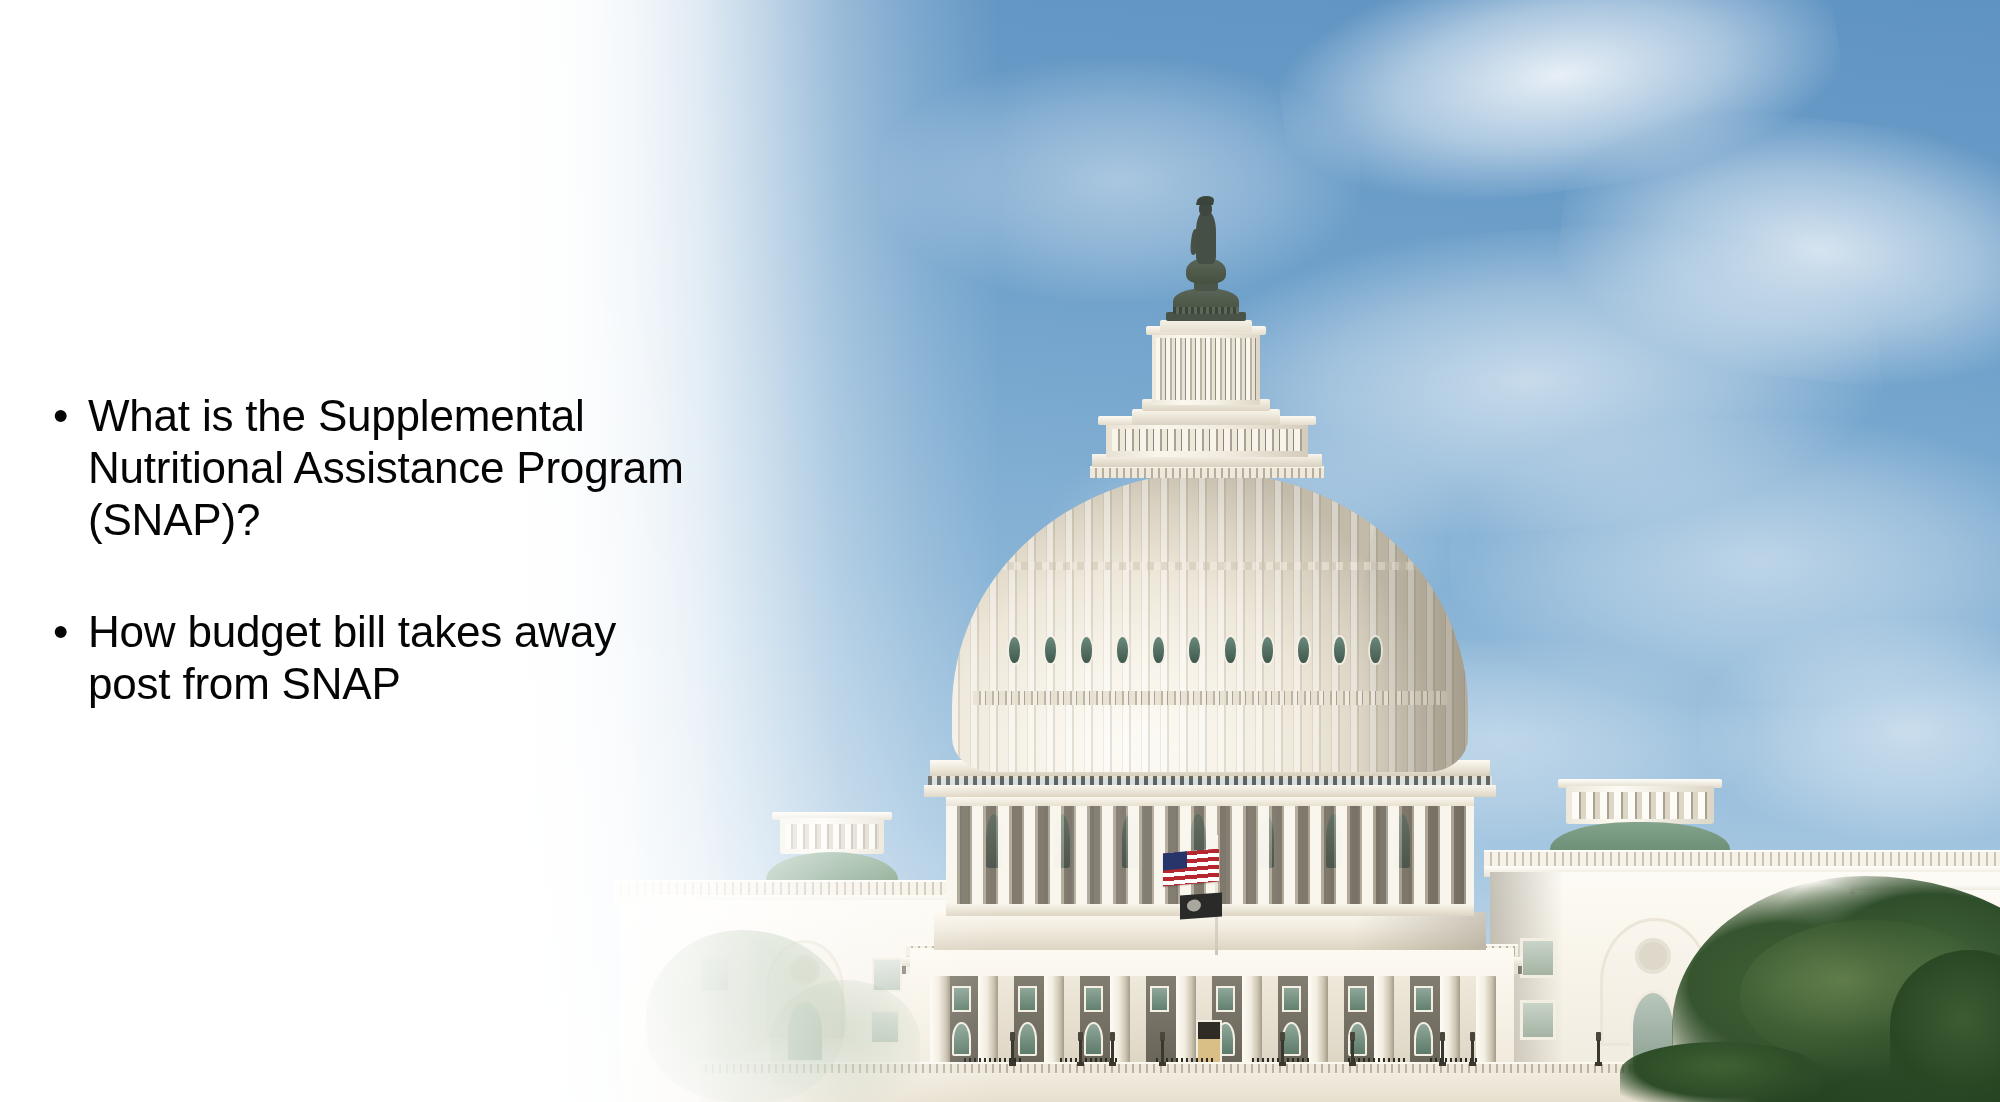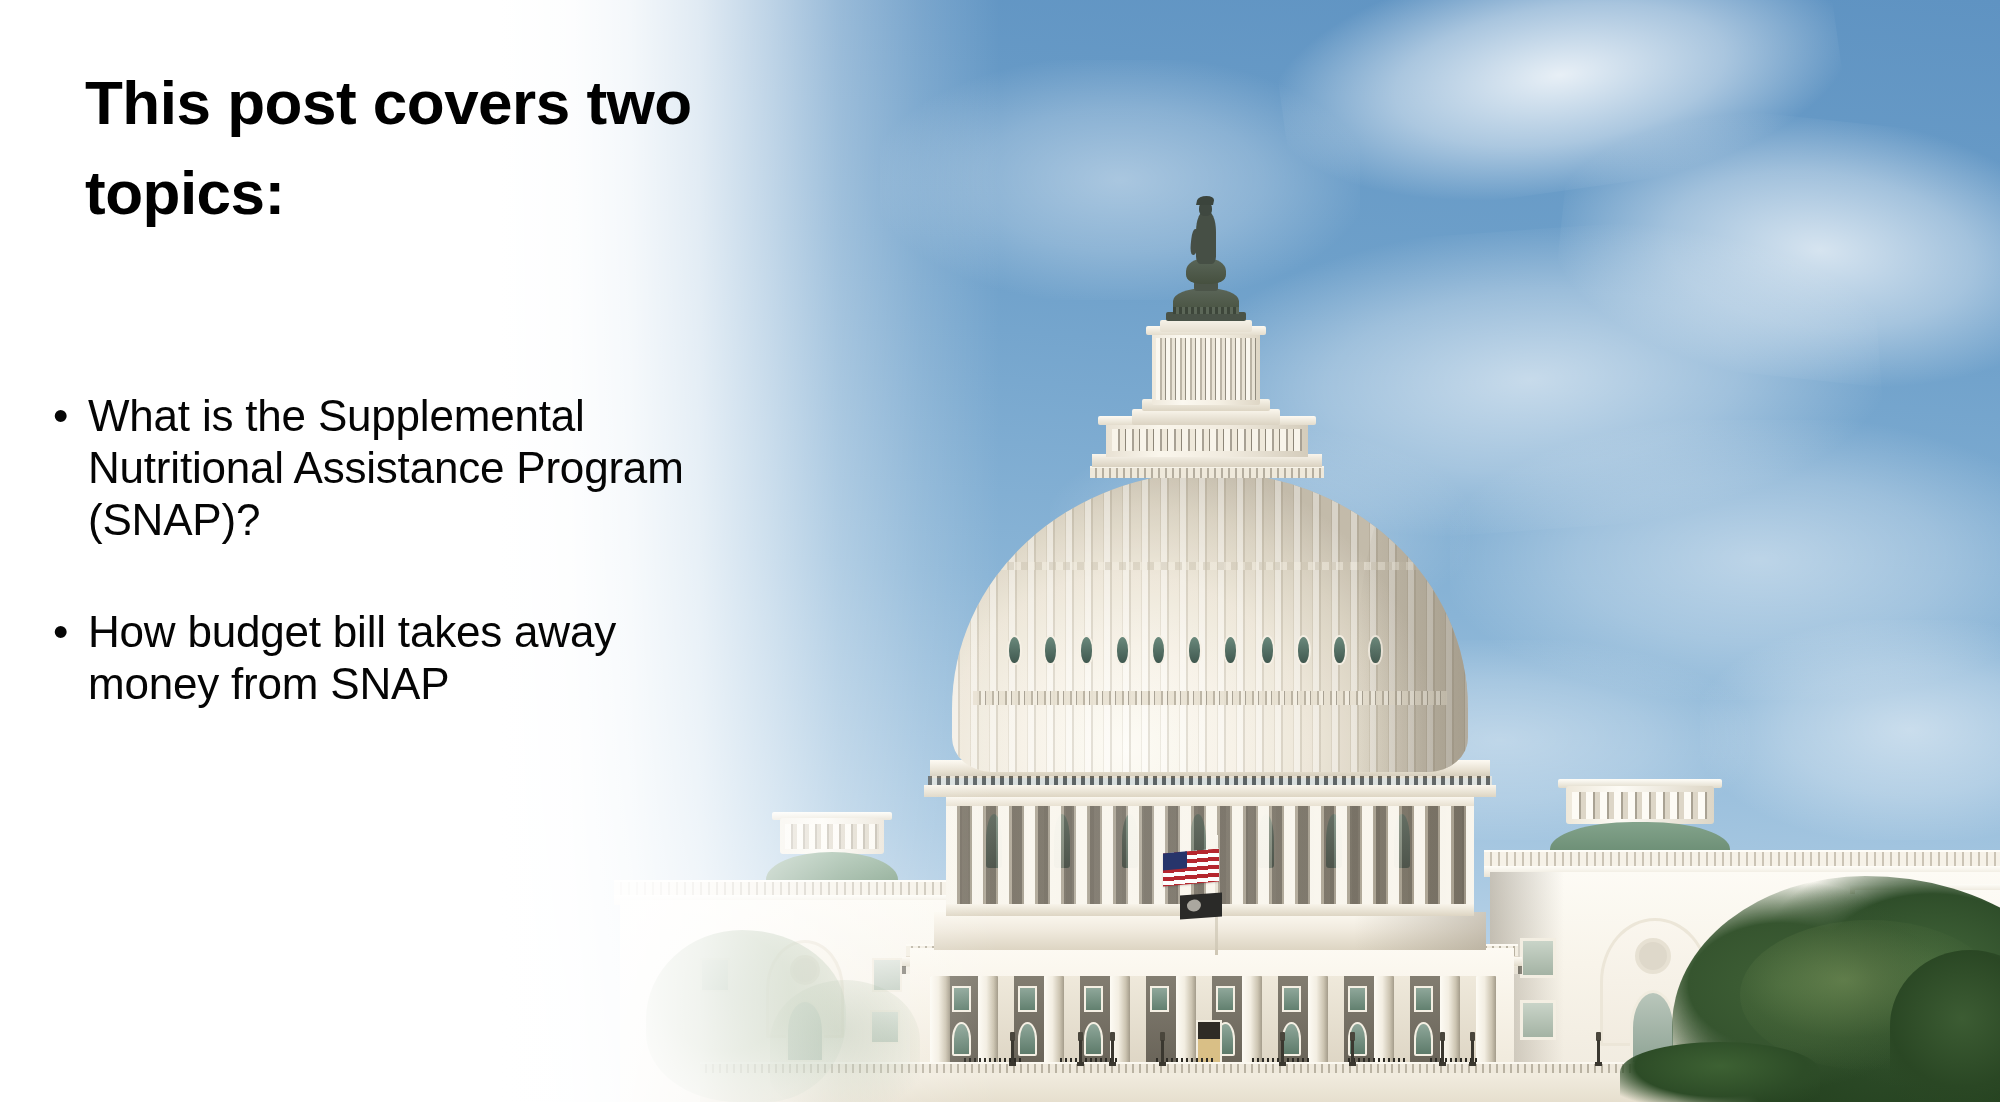--- a/index.html
+++ b/index.html
@@ -783,27 +783,26 @@
       <div class="bigtree"></div>
       <div class="bigtree-hl"></div>
       <div class="bigtree2"></div>
       <div class="shrub"></div>
     </div>
 
     <div id="fade"></div>
   </div>
 
   <div id="textpanel">
-    <h1 id="title">This post covers two topics:</h1>
 
     <div id="bullets">
       <div class="bullet">
         <span class="dot">•</span>
         <span class="bullet-text">What is the Supplemental Nutritional Assistance Program (SNAP)?</span>
       </div>
       <div class="bullet">
         <span class="dot">•</span>
-        <span class="bullet-text">How budget bill takes away money from SNAP</span>
+        <span class="bullet-text">How budget bill takes away post from SNAP</span>
       </div>
     </div>
   </div>
 
 </div>
 
 </body></html>

